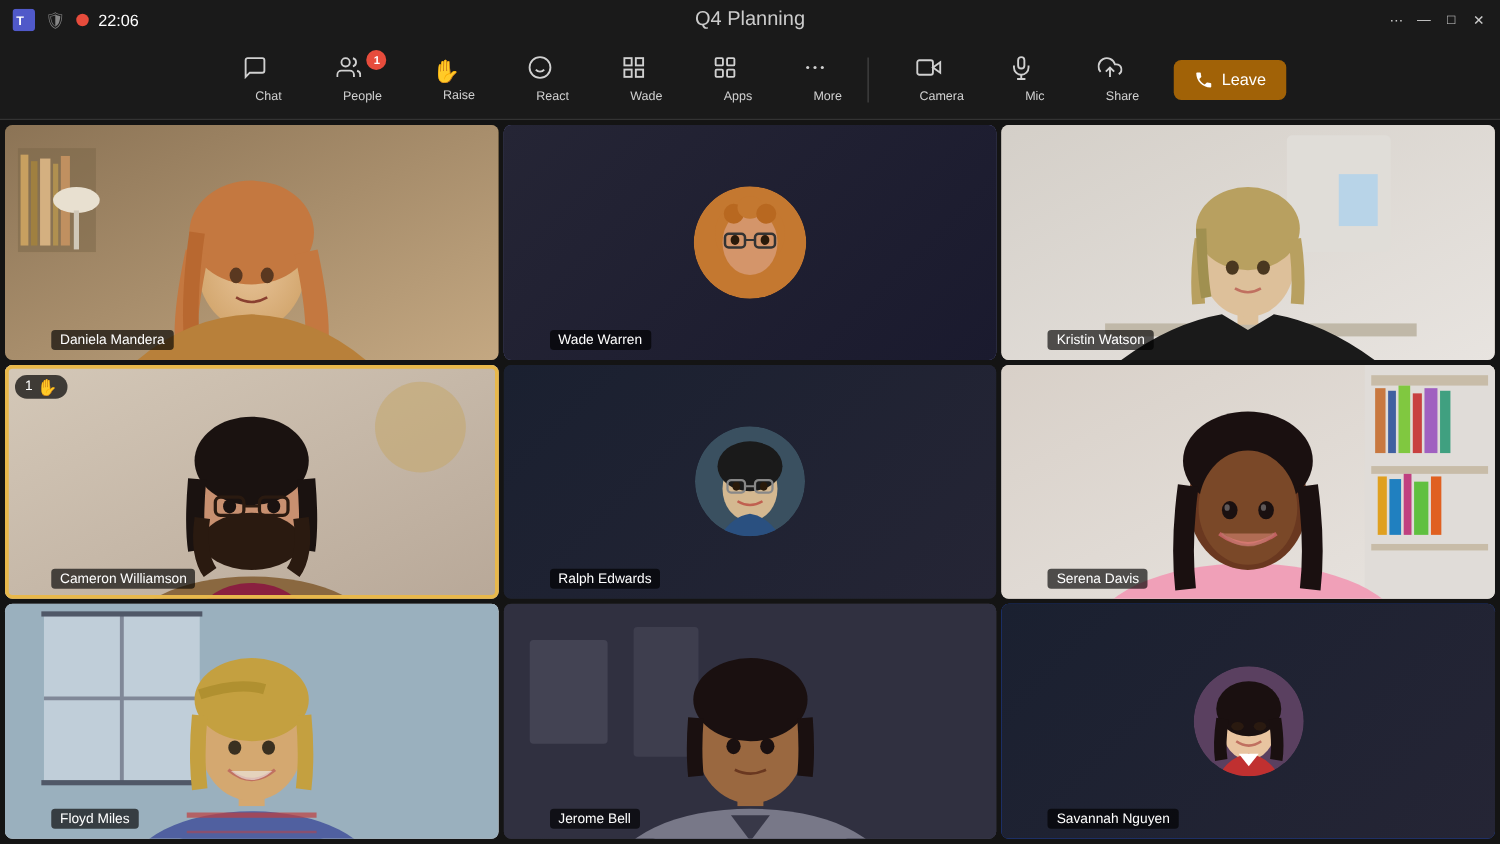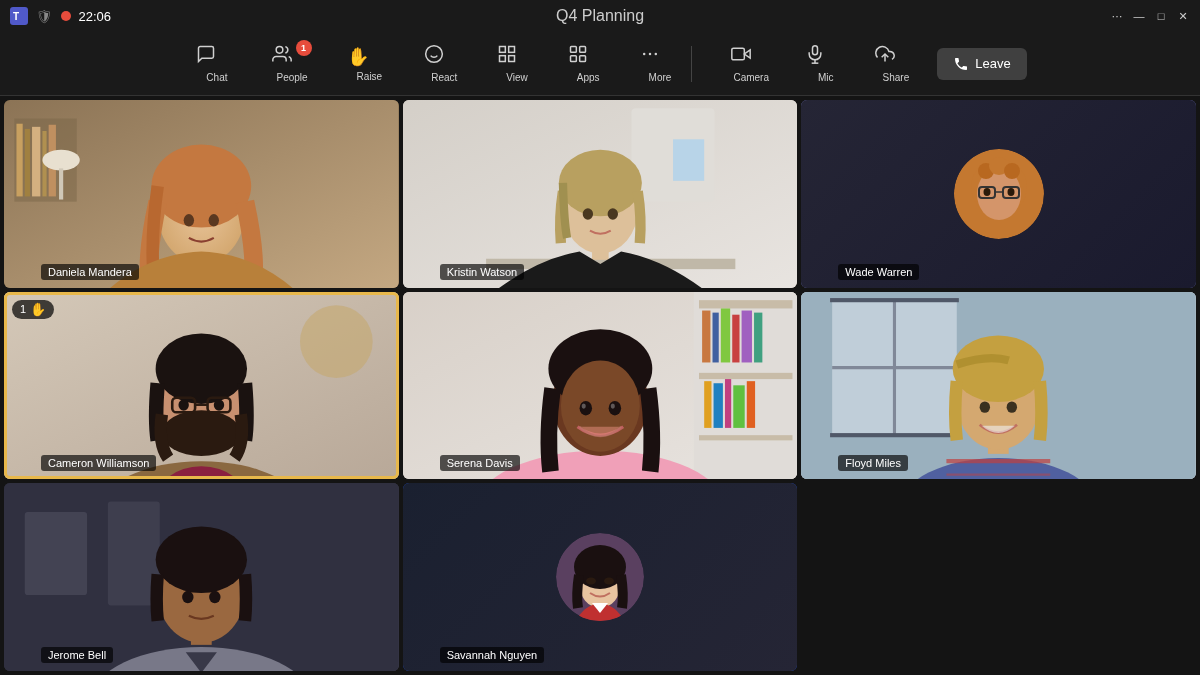--- a/index.html
+++ b/index.html
@@ -97,21 +97,21 @@
       border-radius: 50%;
       width: 16px;
       height: 16px;
       font-size: 9px;
       display: flex;
       align-items: center;
       justify-content: center;
       font-weight: bold;
     }
     .leave-btn {
-      background: #404040;
+      background: #a16207;
       color: white;
       border: none;
       border-radius: 6px;
       padding: 8px 16px;
       font-size: 13px;
       cursor: pointer;
       display: flex;
       align-items: center;
       gap: 6px;
       margin-left: 12px;
@@ -269,21 +269,21 @@
 
   <div class="tool-item">
     <span class="tool-icon">
       <svg width="20" height="20" viewBox="0 0 24 24" fill="none" stroke="#d0d0d0" stroke-width="1.8">
         <rect x="3" y="3" width="7" height="7"></rect>
           <rect x="14" y="3" width="7" height="7"></rect>
         <rect x="14" y="14" width="7" height="7"></rect>
           <rect x="3" y="14" width="7" height="7"></rect>
       </svg>
     </span>
-    <span class="tool-label">View</span>
+    <span class="tool-label">Wade</span>
   </div>
 
   <div class="tool-item">
     <span class="tool-icon">
       <svg width="20" height="20" viewBox="0 0 24 24" fill="none" stroke="#d0d0d0" stroke-width="1.8">
         <rect x="3" y="3" width="7" height="7" rx="1"></rect>
           <rect x="14" y="3" width="7" height="7" rx="1"></rect>
         <rect x="14" y="14" width="7" height="7" rx="1"></rect>
           <rect x="3" y="14" width="7" height="7" rx="1"></rect>
       </svg>
@@ -385,20 +385,45 @@
 
       <ellipse cx="178" cy="118" rx="5" ry="6" fill="#5a3820"></ellipse>
       <ellipse cx="202" cy="118" rx="5" ry="6" fill="#5a3820"></ellipse>
       <path d="M178 135 Q190 142 202 135" stroke="#8a4030" stroke-width="2" fill="none"></path>
 
       <path d="M100 185 Q140 150 190 148 Q240 150 280 185" fill="#b8803a"></path>
     </svg>
     <div class="name-tag">Daniela Mandera</div>
   </div>
 
+  <div class="video-cell cell-wade active-speaker">
+    <div style="position:absolute;top:0;left:0;width:100%;height:100%;background:linear-gradient(135deg,#252535,#1a1a2e);"></div>
+    <div class="avatar-circle" style="width:90px;height:90px;">
+      <svg viewBox="0 0 90 90">
+        <circle cx="45" cy="45" r="45" fill="#c47830"></circle>
+
+        <ellipse cx="45" cy="38" rx="28" ry="28" fill="#c47830"></ellipse>
+
+        <ellipse cx="45" cy="45" rx="22" ry="26" fill="#d4956a"></ellipse>
+
+        <rect x="25" y="38" width="16" height="11" rx="3" fill="none" stroke="#333" stroke-width="2"></rect>
+        <rect x="49" y="38" width="16" height="11" rx="3" fill="none" stroke="#333" stroke-width="2"></rect>
+        <line x1="41" y1="43" x2="49" y2="43" stroke="#333" stroke-width="1.5"></line>
+
+        <ellipse cx="33" cy="43" rx="3.5" ry="4" fill="#2a1a0a"></ellipse>
+        <ellipse cx="57" cy="43" rx="3.5" ry="4" fill="#2a1a0a"></ellipse>
+
+        <ellipse cx="32" cy="22" rx="8" ry="8" fill="#b86820"></ellipse>
+        <ellipse cx="45" cy="17" rx="10" ry="9" fill="#c47830"></ellipse>
+        <ellipse cx="58" cy="22" rx="8" ry="8" fill="#b86820"></ellipse>
+      </svg>
+    </div>
+    <div class="name-tag">Wade Warren</div>
+  </div>
+
   <div class="video-cell cell-kristin">
     <svg width="100%" height="100%" viewBox="0 0 380 185" preserveAspectRatio="xMidYMid slice">
       <defs>
         <linearGradient id="bg-k" x1="0%" y1="0%" x2="100%" y2="100%">
           <stop offset="0%" style="stop-color:#d4cfc8"></stop>
           <stop offset="100%" style="stop-color:#e8e4e0"></stop>
         </linearGradient>
       </defs>
       <rect width="380" height="185" fill="url(#bg-k)"></rect>
 
@@ -424,45 +449,20 @@
       <ellipse cx="178" cy="112" rx="5" ry="5.5" fill="#4a3820"></ellipse>
       <ellipse cx="202" cy="112" rx="5" ry="5.5" fill="#4a3820"></ellipse>
 
       <path d="M180 128 Q190 134 200 128" stroke="#c07060" stroke-width="2" fill="none"></path>
 
       <path d="M90 185 Q130 155 170 148 L190 160 L210 148 Q250 155 290 185" fill="#1a1a1a"></path>
     </svg>
     <div class="name-tag">Kristin Watson</div>
   </div>
 
-  <div class="video-cell cell-wade active-speaker">
-    <div style="position:absolute;top:0;left:0;width:100%;height:100%;background:linear-gradient(135deg,#252535,#1a1a2e);"></div>
-    <div class="avatar-circle" style="width:90px;height:90px;">
-      <svg viewBox="0 0 90 90">
-        <circle cx="45" cy="45" r="45" fill="#c47830"></circle>
-
-        <ellipse cx="45" cy="38" rx="28" ry="28" fill="#c47830"></ellipse>
-
-        <ellipse cx="45" cy="45" rx="22" ry="26" fill="#d4956a"></ellipse>
-
-        <rect x="25" y="38" width="16" height="11" rx="3" fill="none" stroke="#333" stroke-width="2"></rect>
-        <rect x="49" y="38" width="16" height="11" rx="3" fill="none" stroke="#333" stroke-width="2"></rect>
-        <line x1="41" y1="43" x2="49" y2="43" stroke="#333" stroke-width="1.5"></line>
-
-        <ellipse cx="33" cy="43" rx="3.5" ry="4" fill="#2a1a0a"></ellipse>
-        <ellipse cx="57" cy="43" rx="3.5" ry="4" fill="#2a1a0a"></ellipse>
-
-        <ellipse cx="32" cy="22" rx="8" ry="8" fill="#b86820"></ellipse>
-        <ellipse cx="45" cy="17" rx="10" ry="9" fill="#c47830"></ellipse>
-        <ellipse cx="58" cy="22" rx="8" ry="8" fill="#b86820"></ellipse>
-      </svg>
-    </div>
-    <div class="name-tag">Wade Warren</div>
-  </div>
-
   <div class="video-cell cell-cameron raised-hand">
     <svg width="100%" height="100%" viewBox="0 0 380 185" preserveAspectRatio="xMidYMid slice">
       <defs>
         <linearGradient id="bg-cam" x1="0%" y1="0%" x2="100%" y2="100%">
           <stop offset="0%" style="stop-color:#d4c8b8"></stop>
           <stop offset="100%" style="stop-color:#b8a898"></stop>
         </linearGradient>
       </defs>
       <rect width="380" height="185" fill="url(#bg-cam)"></rect>
 
@@ -493,20 +493,44 @@
       <ellipse cx="173" cy="111" rx="5" ry="5.5" fill="#1a1210"></ellipse>
       <ellipse cx="207" cy="111" rx="5" ry="5.5" fill="#1a1210"></ellipse>
     </svg>
     <div class="hand-badge">
       <span style="color:#fff;font-size:11px;">1</span>
       <span style="font-size:13px;">✋</span>
     </div>
     <div class="name-tag">Cameron Williamson</div>
   </div>
 
+  <div class="video-cell cell-ralph">
+    <div style="position:absolute;top:0;left:0;width:100%;height:100%;background:linear-gradient(135deg,#1a2030,#252535);"></div>
+    <div class="avatar-circle" style="width:88px;height:88px;">
+      <svg viewBox="0 0 88 88">
+        <circle cx="44" cy="44" r="44" fill="#3a5060"></circle>
+
+        <ellipse cx="44" cy="50" rx="22" ry="26" fill="#d4b890"></ellipse>
+
+        <ellipse cx="44" cy="32" rx="26" ry="20" fill="#1a1a1a"></ellipse>
+
+        <rect x="26" y="43" width="14" height="10" rx="3" fill="none" stroke="#888" stroke-width="1.8"></rect>
+        <rect x="48" y="43" width="14" height="10" rx="3" fill="none" stroke="#888" stroke-width="1.8"></rect>
+        <line x1="40" y1="48" x2="48" y2="48" stroke="#888" stroke-width="1.5"></line>
+
+        <ellipse cx="33" cy="48" rx="3" ry="3.5" fill="#2a1a0a"></ellipse>
+        <ellipse cx="55" cy="48" rx="3" ry="3.5" fill="#2a1a0a"></ellipse>
+
+        <path d="M34 60 Q44 66 54 60" stroke="#c06050" stroke-width="2" fill="none"></path>
+
+        <path d="M20 88 Q30 72 44 70 Q58 72 68 88" fill="#2a5080"></path>
+      </svg>
+    </div>
+    <div class="name-tag">Ralph Edwards</div>
+  </div>
 
   <div class="video-cell cell-serena">
     <svg width="100%" height="100%" viewBox="0 0 380 185" preserveAspectRatio="xMidYMid slice">
       <defs>
         <linearGradient id="bg-ser" x1="0%" y1="0%" x2="100%" y2="100%">
           <stop offset="0%" style="stop-color:#d8d0c8"></stop>
           <stop offset="100%" style="stop-color:#e8e4e0"></stop>
         </linearGradient>
       </defs>
       <rect width="380" height="185" fill="url(#bg-ser)"></rect>

